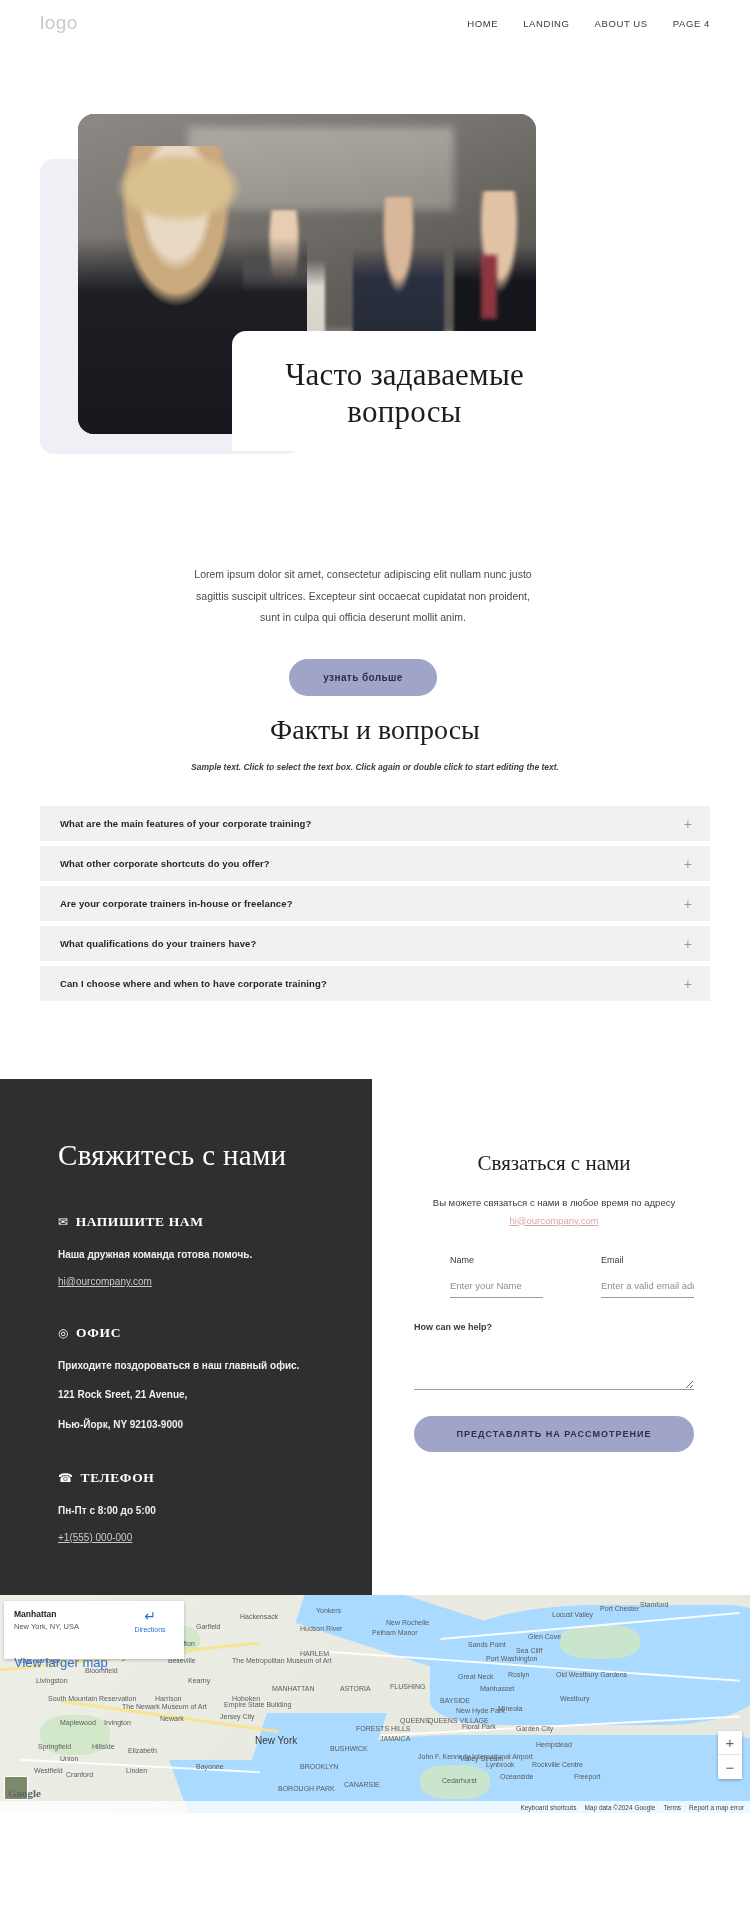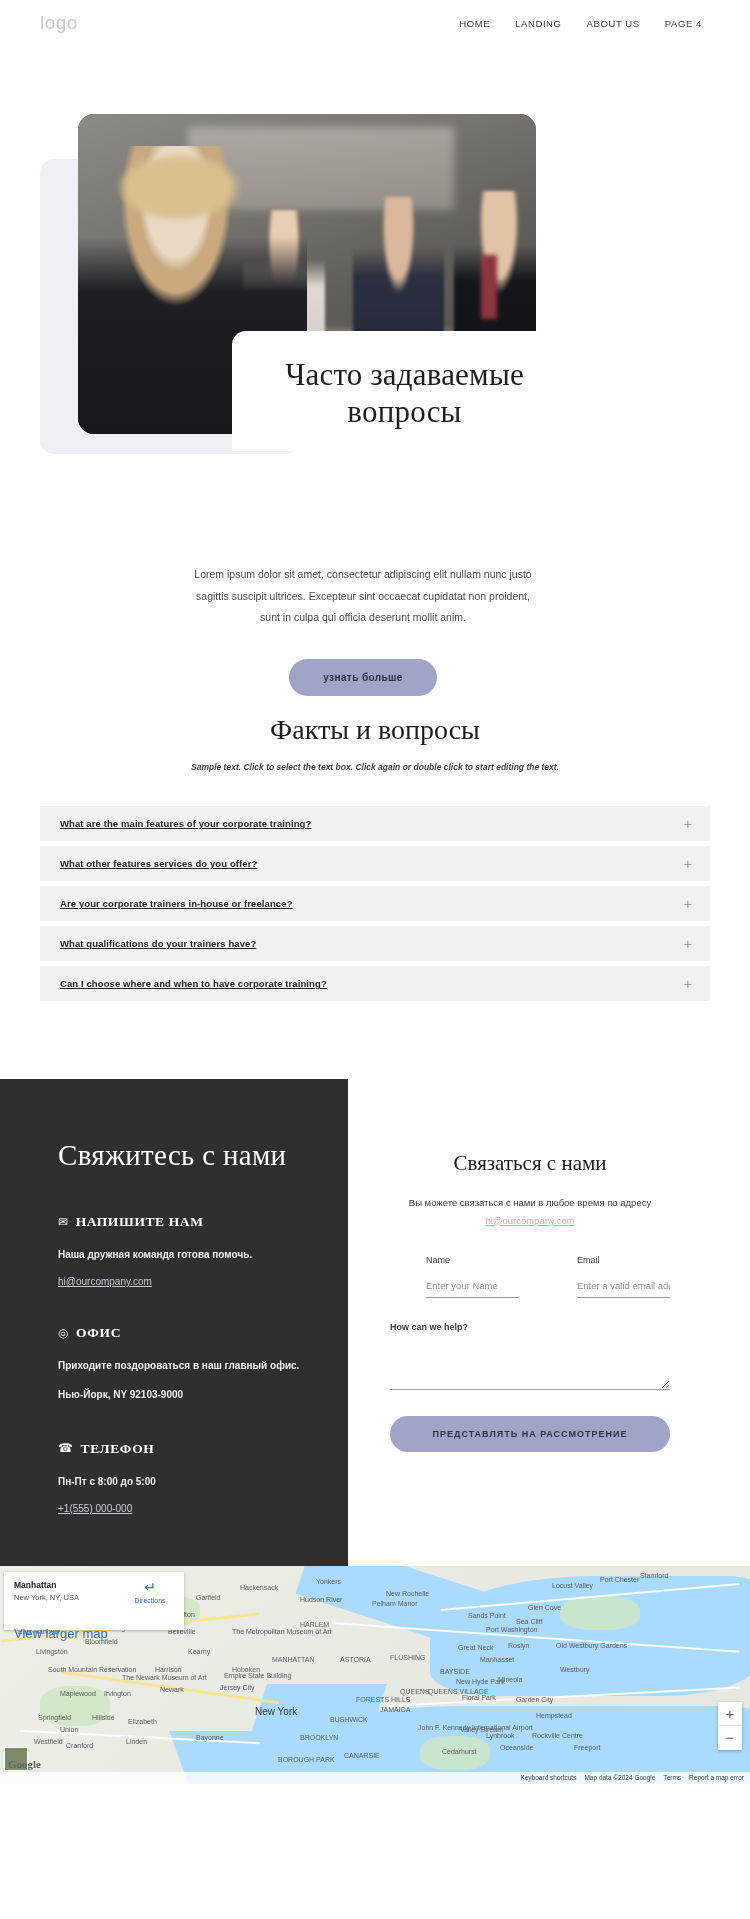--- a/index.html
+++ b/index.html
@@ -11,21 +11,21 @@
     width: 750px;
     overflow-x: hidden;
   }
   .page { width: 750px; position: relative; }
 
   
   .header {
     height: 46px;
     display: flex;
     align-items: center;
-    padding: 0 38px 0 40px;
+    padding: 0 30px 0 40px;
     background: #fff;
   }
   .logo {
     font-family: "Liberation Sans", sans-serif;
     font-size: 19px;
     color: #c9c9c9;
     letter-spacing: .5px;
     font-weight: 400;
   }
   .nav {
@@ -191,21 +191,20 @@
     display: flex;
     align-items: center;
     padding: 0 18px 0 20px;
     cursor: pointer;
   }
   .acc-q {
     font-size: 9.5px;
     font-weight: 700;
     color: #272727;
     letter-spacing: .1px;
-    text-decoration: underline;
   }
   .acc-plus {
     margin-left: auto;
     color: #9a9a9a;
     font-size: 14px;
     line-height: 1;
     font-weight: 300;
   }
 
   
@@ -250,21 +249,21 @@
     margin-top: 12px;
     font-size: 10px;
     color: #c9c9d6;
     text-decoration: underline;
   }
   .caddr { margin-top: 10px; font-size: 10px; font-weight: 700; color: #f0f0f0; line-height: 1.95; }
 
   .contact-right {
     flex: 1;
     background: #ffffff;
-    padding: 72px 80px 0 42px;
+    padding: 72px 56px 0 42px;
   }
   .form-title {
     font-family: "Liberation Serif", serif;
     font-size: 21px;
     text-align: center;
     font-weight: 400;
     color: #1d1d1d;
   }
   .form-sub {
     margin: 18px auto 0 auto;
@@ -477,21 +476,21 @@
   <div class="faq">
     <h2 class="faq-title">Факты и вопросы</h2>
     <div class="faq-sub">Sample text. Click to select the text box. Click again or double click to start editing the text.</div>
 
     <div class="acc-list">
       <div class="acc-item">
         <span class="acc-q">What are the main features of your corporate training?</span>
         <span class="acc-plus">+</span>
       </div>
       <div class="acc-item">
-        <span class="acc-q">What other features services do you offer?</span>
+        <span class="acc-q">What other corporate shortcuts do you offer?</span>
         <span class="acc-plus">+</span>
       </div>
       <div class="acc-item">
         <span class="acc-q">Are your corporate trainers in-house or freelance?</span>
         <span class="acc-plus">+</span>
       </div>
       <div class="acc-item">
         <span class="acc-q">What qualifications do your trainers have?</span>
         <span class="acc-plus">+</span>
       </div>
@@ -515,20 +514,21 @@
         <p>Наша дружная команда готова помочь.</p>
         <a href="#">hi@ourcompany.com</a>
       </div>
 
       <div class="cblock">
         <div class="cblock-head">
           <span class="gi">◎</span>
           <span>ОФИС</span>
         </div>
         <p>Приходите поздороваться в наш главный офис.</p>
+        <div class="caddr">121 Rock Sreet, 21 Avenue,</div>
         <div class="caddr">Нью-Йорк, NY 92103-9000</div>
       </div>
 
       <div class="cblock">
         <div class="cblock-head">
           <span class="gi">☎</span>
           <span>ТЕЛЕФОН</span>
         </div>
         <p>Пн-Пт с 8:00 до 5:00</p>
         <a href="#">+1(555) 000-000</a>

